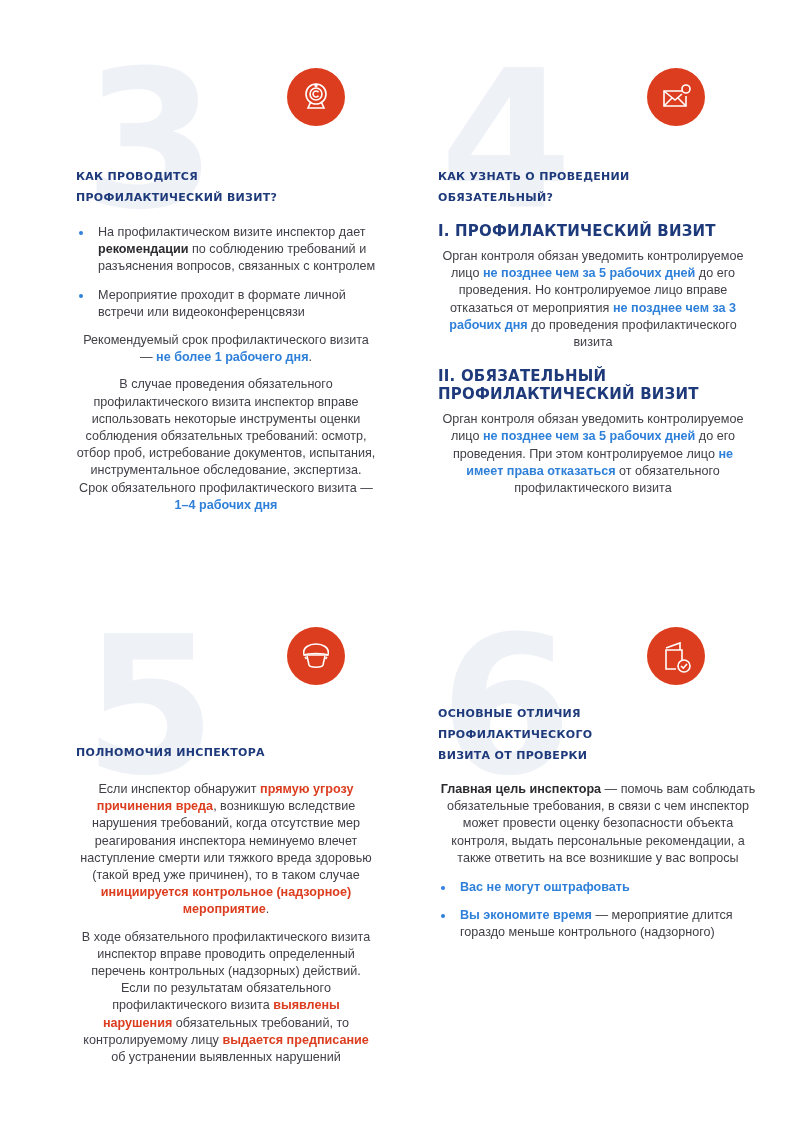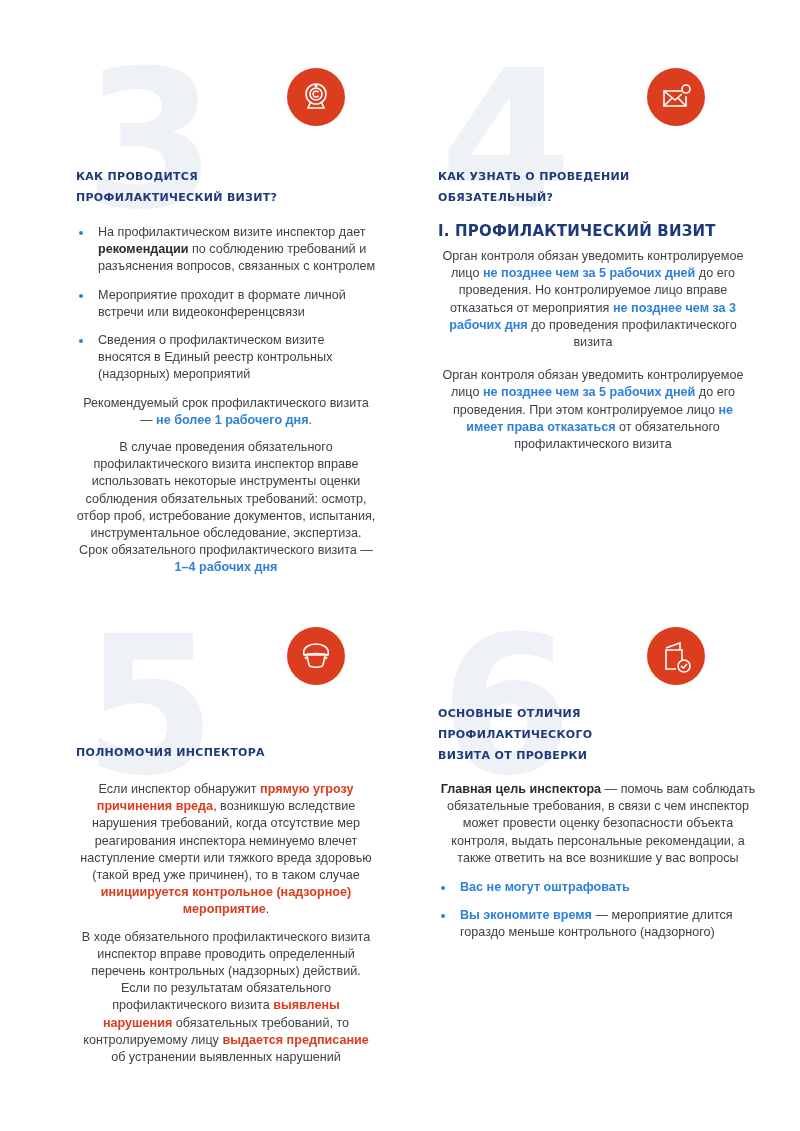--- a/index.html
+++ b/index.html
@@ -39,21 +39,20 @@
   </svg>
 </div>
 <h2 class="title" style="left:76px;top:166px;">
   <span>КАК ПРОВОДИТСЯ</span><br>
   <span>ПРОФИЛАКТИЧЕСКИЙ ВИЗИТ?</span>
 </h2>
 <div class="body" style="left:76px;top:224px;width:300px;">
   <ul class="bullets">
     <li><span>На профилактическом визите инспектор дает </span><span class="hl-dark">рекомендации</span><span> по соблюдению требований и разъяснения вопросов, связанных с контролем</span></li>
     <li>Мероприятие проходит в формате личной встречи или видеоконференцсвязи</li>
-    <li>Сведения о профилактическом визите вносятся в Единый реестр контрольных (надзорных) мероприятий</li>
   </ul>
   <p><span>Рекомендуемый срок профилактического визита — </span><span class="hl-blue">не более 1 рабочего дня</span><span>.</span></p>
   <p><span>В случае проведения обязательного профилактического визита инспектор вправе использовать некоторые инструменты оценки соблюдения обязательных требований: осмотр, отбор проб, истребование документов, испытания, инструментальное обследование, экспертиза. Срок обязательного профилактического визита — </span><span class="hl-blue">1–4 рабочих дня</span></p>
 </div>
 
 <div class="bignum" style="left:440px;top:46px;">4</div>
 <div class="icon-circle" style="left:647px;top:68px;">
   <svg viewBox="0 0 36 36" fill="none" stroke="#fff" stroke-width="1.6">
     <path d="M25 12 H6 V27 H28 V17"></path>
     <path d="M6 12 L17 21 L24 15"></path>
@@ -61,20 +60,21 @@
     <circle cx="28" cy="10" r="4"></circle>
   </svg>
 </div>
 <h2 class="title" style="left:438px;top:166px;">
   <span>КАК УЗНАТЬ О ПРОВЕДЕНИИ</span><br>
   <span>ОБЯЗАТЕЛЬНЫЙ?</span>
 </h2>
 <div class="body" style="left:438px;top:222px;width:310px;">
   <h3 class="subtitle">I. ПРОФИЛАКТИЧЕСКИЙ ВИЗИТ</h3>
   <p style="margin-bottom:16px;"><span>Орган контроля обязан уведомить контролируемое лицо </span><span class="hl-blue">не позднее чем за 5 рабочих дней</span><span> до его проведения. Но контролируемое лицо вправе отказаться от мероприятия </span><span class="hl-blue">не позднее чем за 3 рабочих дня</span><span> до проведения профилактического визита</span></p>
+  <h3 class="subtitle"><span>II. ОБЯЗАТЕЛЬНЫЙ</span><br><span>ПРОФИЛАКТИЧЕСКИЙ ВИЗИТ</span></h3>
   <p><span>Орган контроля обязан уведомить контролируемое лицо </span><span class="hl-blue">не позднее чем за 5 рабочих дней</span><span> до его проведения. При этом контролируемое лицо </span><span class="hl-blue">не имеет права отказаться</span><span> от обязательного профилактического визита</span></p>
 </div>
 
 <div class="bignum" style="left:84px;top:612px;">5</div>
 <div class="icon-circle" style="left:287px;top:627px;">
   <svg viewBox="0 0 36 36" fill="none" stroke="#fff" stroke-width="1.6">
     <path d="M6 17 C4 9 12 6 18 6 C24 6 32 9 30 17 Z"></path>
     <path d="M6 17 C10 15 26 15 30 17"></path>
     <path d="M7 19 L8.5 21 M29 19 L27.5 21"></path>
     <path d="M9 18 L11 27 C12 30 24 30 25 27 L27 18"></path>

